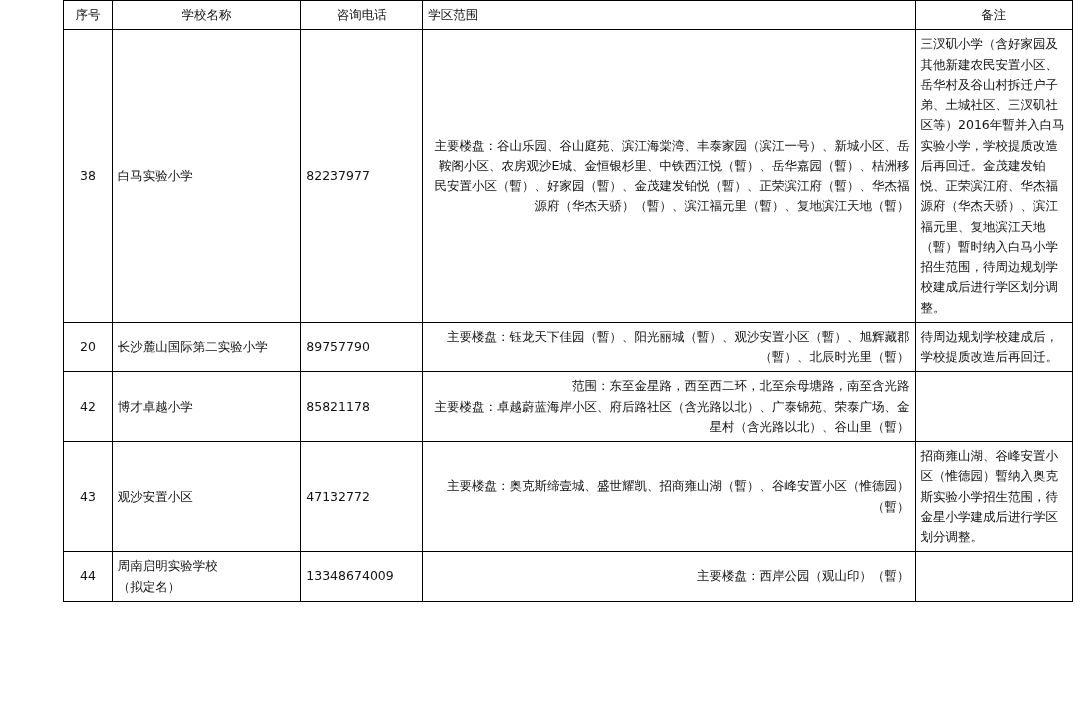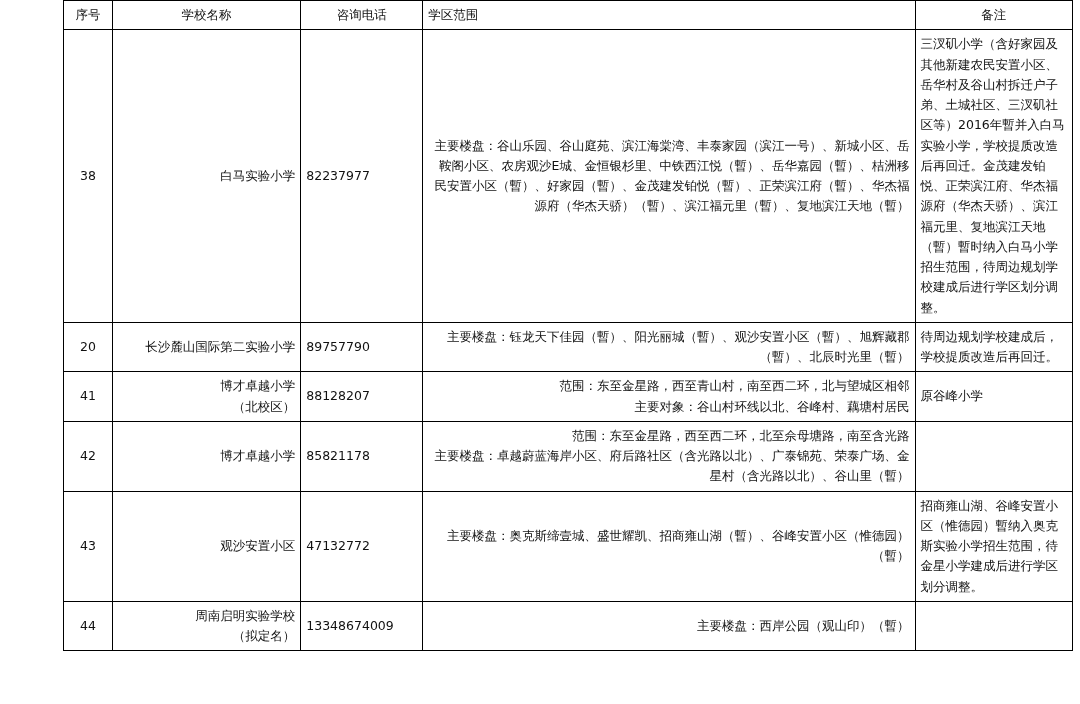--- a/index.html
+++ b/index.html
@@ -35,21 +35,21 @@
     word-break: break-all;
   }
   
   col.c-no     { width: 44px; }
   col.c-name   { width: 170px; }
   col.c-phone  { width: 110px; }
   col.c-scope  { width: 444px; }
   col.c-remark { width: 142px; }
 
   td.no    { text-align: center; }
-  td.name  { text-align: right; }
+  td.name  { text-align: left; }
   td.phone { text-align: left; }
   td.scope { text-align: right; vertical-align: middle; }
   td.remark{ text-align: left; vertical-align: top; }
 
   td.scope div, td.remark div, td.name div { }
   .line { display: block; }
 
   
   .clip-top {
     height: 12px;
@@ -115,39 +115,20 @@
           </td>
           <td class="scope">
             <div class="line">主要楼盘：钰龙天下佳园（暫）、阳光丽城（暫）、观沙安置小区（暫）、旭辉藏郡（暫）、北辰时光里（暫）</div>
           </td>
           <td class="remark remark-top">
             <div class="line">待周边规划学校建成后，学校提质改造后再回迁。</div>
           </td>
         </tr>
         <tr>
           <td class="no">
-            <div class="line">41</div>
-          </td>
-          <td class="name">
-            <div class="line">博才卓越小学</div>
-            <div class="line">（北校区）</div>
-          </td>
-          <td class="phone">
-            <div class="line">88128207</div>
-          </td>
-          <td class="scope">
-            <div class="line">范围：东至金星路，西至青山村，南至西二环，北与望城区相邻</div>
-            <div class="line">主要对象：谷山村环线以北、谷峰村、藕塘村居民</div>
-          </td>
-          <td class="remark remark-top">
-            <div class="line">原谷峰小学</div>
-          </td>
-        </tr>
-        <tr>
-          <td class="no">
             <div class="line">42</div>
           </td>
           <td class="name">
             <div class="line">博才卓越小学</div>
           </td>
           <td class="phone">
             <div class="line">85821178</div>
           </td>
           <td class="scope">
             <div class="line">范围：东至金星路，西至西二环，北至佘母塘路，南至含光路</div>

